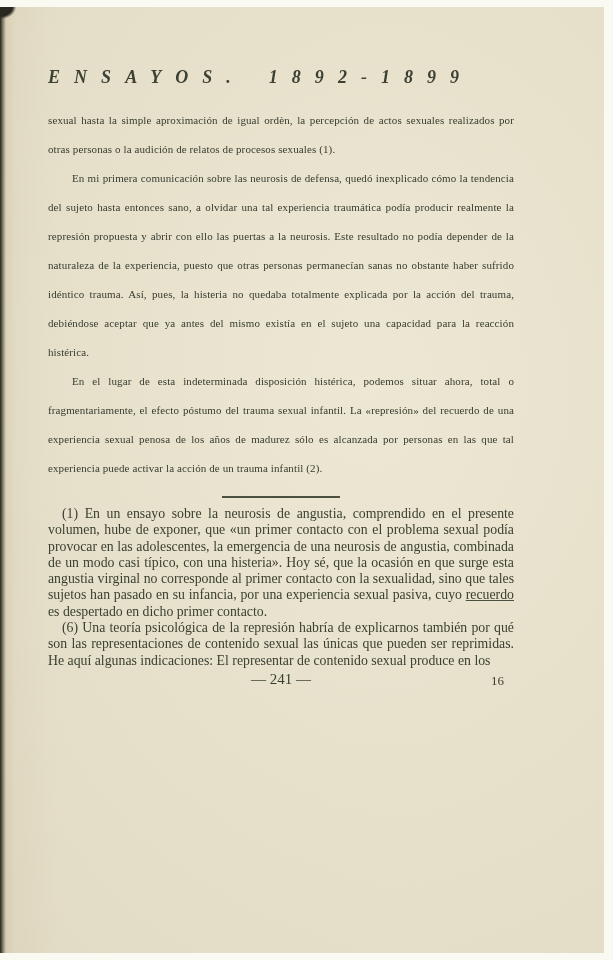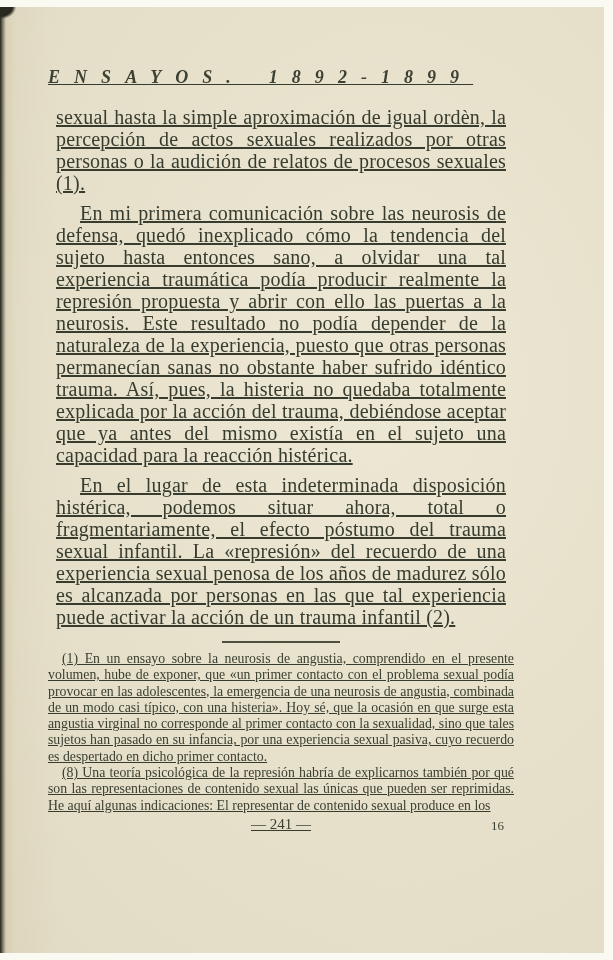--- a/index.html
+++ b/index.html
@@ -25,38 +25,38 @@
   .left-edge {
     position: absolute; top: 0; left: 0; width: 6px; height: 100%;
     background: linear-gradient(90deg, #23221b 0%, rgba(62,57,42,0.45) 55%, rgba(62,57,42,0) 100%);
   }
   .corner-mark {
     position: absolute; top: 0; left: 0; width: 16px; height: 12px;
     background: radial-gradient(ellipse at 0 0, #2a2920 55%, rgba(42,41,32,0) 72%);
   }
 
   .content {
-    position: absolute; left: 48px; top: 60px; width: 466px; text-decoration: underline;
+    position: absolute; left: 48px; top: 60px; width: 466px;
   }
 
   .header {
     font-style: italic;
     font-weight: bold;
     font-size: 18px;
     letter-spacing: 0.78em;
     word-spacing: 0.30em;
     white-space: nowrap;
     color: #3c4134;
     margin-bottom: 18px;
   }
 
   .body-text p {
-    margin: 8px;
-    font-size: 20px;
-    line-height: 22px;
+    margin: 0;
+    font-size: 11px;
+    line-height: 29px;
     text-align: justify;
     text-indent: 24px;
     color: #373c2f;
     letter-spacing: 0.01em;
   }
   .body-text p.noindent { text-indent: 0; }
 
   .fn-rule {
     margin-top: 13px;
     width: 118px;
@@ -108,21 +108,21 @@
       <div class="body-text">
         <p class="noindent">sexual hasta la simple aproximación de igual ordèn, la percepción de actos sexuales realizados por otras personas o la audición de relatos de procesos sexuales (1).</p>
         <p>En mi primera comunicación sobre las neurosis de defensa, quedó inexplicado cómo la tendencia del sujeto hasta entonces sano, a olvidar una tal experiencia traumática podía producir realmente la represión propuesta y abrir con ello las puertas a la neurosis. Este resultado no podía depender de la naturaleza de la experiencia, puesto que otras personas permanecían sanas no obstante haber sufrido idéntico trauma. Así, pues, la histeria no quedaba totalmente explicada por la acción del trauma, debiéndose aceptar que ya antes del mismo existía en el sujeto una capacidad para la reacción histérica.</p>
         <p>En el lugar de esta indeterminada disposición histérica, podemos situar ahora, total o fragmentariamente, el efecto póstumo del trauma sexual infantil. La «represión» del recuerdo de una experiencia sexual penosa de los años de madurez sólo es alcanzada por personas en las que tal experiencia puede activar la acción de un trauma infantil (2).</p>
       </div>
 
       <hr class="fn-rule">
 
       <div class="footnotes">
         <p><span>(1) En un ensayo sobre la neurosis de angustia, comprendido en el presente volumen, hube de exponer, que «un primer contacto con el problema sexual podía provocar en las adolescentes, la emergencia de una neurosis de angustia, combinada de un modo casi típico, con una histeria». Hoy sé, que la ocasión en que surge esta angustia virginal no corresponde al primer contacto con la sexualidad, sino que tales sujetos han pasado en su infancia, por una experiencia sexual pasiva, cuyo </span><span class="u">recuerdo</span><span> es despertado en dicho primer contacto.</span></p>
-        <p>(8) Una teoría psicológica de la represión habría de explicarnos también por qué son las representaciones de contenido sexual las únicas que pueden ser reprimidas. He aquí algunas indicaciones: El representar de contenido sexual produce en los</p>
+        <p>(6) Una teoría psicológica de la represión habría de explicarnos también por qué son las representaciones de contenido sexual las únicas que pueden ser reprimidas. He aquí algunas indicaciones: El representar de contenido sexual produce en los</p>
       </div>
 
       <div class="footer">
         <span>— 241 —</span>
         <span class="sig">16</span>
       </div>
 
     </div>
   </div>
 </div>

